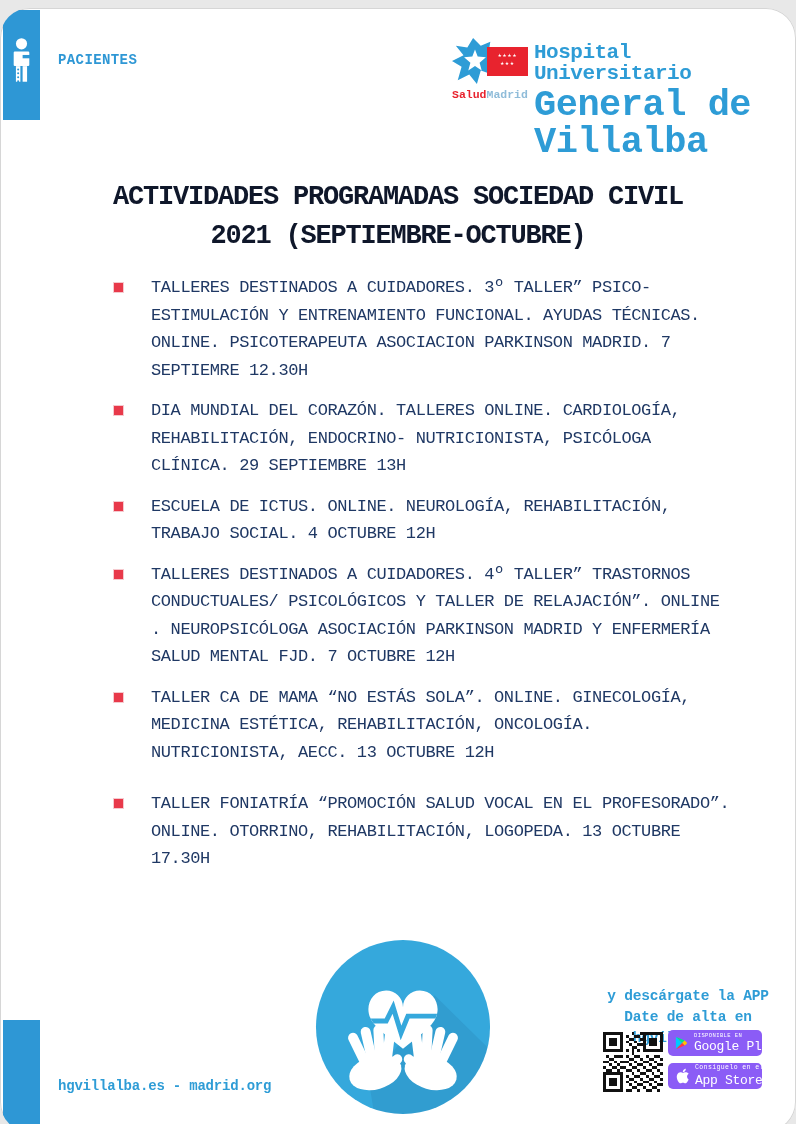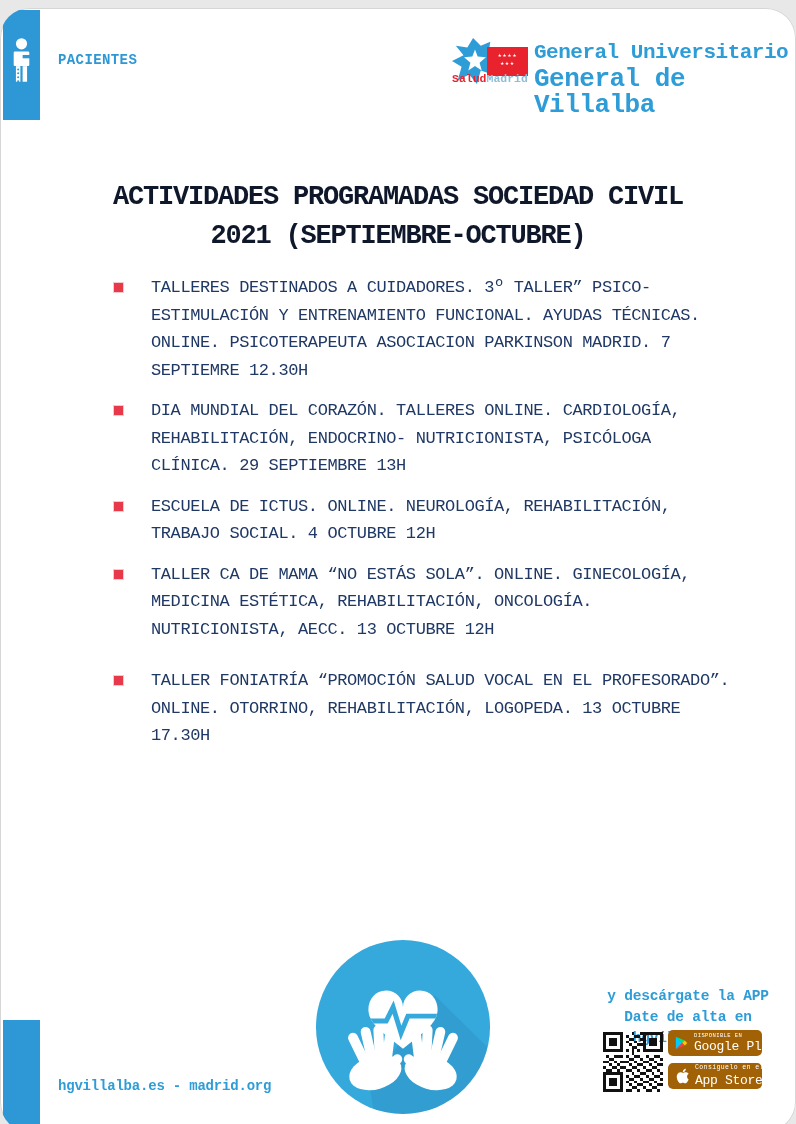--- a/index.html
+++ b/index.html
@@ -16,47 +16,47 @@
   .pacientes{position:absolute;left:58px;top:44px;font-size:14px;font-weight:bold;
              color:#2e97d5;letter-spacing:.4px;}
 
   
   .logo{position:absolute;left:452px;top:28px;display:flex;align-items:flex-start;}
   .logo-marks{position:relative;width:78px;height:56px;flex:0 0 auto;}
   .logo-blob{position:absolute;left:0;top:2px;width:46px;height:46px;}
   .logo-flag{position:absolute;left:35px;top:11px;width:41px;height:29px;background:#e8232e;
              text-align:center;line-height:1;padding-top:5px;box-sizing:border-box;}
   .logo-flag .stars{display:block;color:#fff;font-size:6.5px;letter-spacing:1px;line-height:8px;}
-  .logo-caption{position:absolute;left:0;top:36px;font-size:11.5px;font-weight:bold;white-space:nowrap;}
+  .logo-caption{position:absolute;left:0;top:52px;font-size:11.5px;font-weight:bold;white-space:nowrap;}
   .logo-caption .salud{color:#e8232e;}
   .logo-caption .madrid{color:#8fbcd9;}
   .logo-name{margin-left:4px;color:#2e9cd6;line-height:1;}
   .logo-name .l1{font-size:21px;font-weight:bold;letter-spacing:-.5px;margin-top:6px;}
-  .logo-name .l2{font-size:26px;font-weight:bold;letter-spacing:-.5px;margin-top:3px;}
+  .logo-name .l2{font-size:37px;font-weight:bold;letter-spacing:-.5px;margin-top:3px;}
 
   
   .title{position:absolute;left:50%;top:170px;transform:translateX(-50%);width:632px;
          text-align:center;color:#0f172a;font-size:27px;font-weight:bold;
          letter-spacing:-1.2px;line-height:39px;}
 
   
   .activities{position:absolute;left:114px;top:266px;width:616px;list-style:none;margin:0;padding:0;}
   .activities li{position:relative;padding-left:37px;margin-bottom:13px;
                  color:#1f3864;font-size:17px;letter-spacing:-.4px;line-height:27.5px;}
   .activities li.gap-before{margin-top:24px;}
   .activities .bullet{position:absolute;left:0;top:9px;width:9px;height:9px;background:#e8394a;
                       box-shadow:0 0 0 1px #f5c9ce;}
 
   
   .heart-circle{position:absolute;left:314px;top:930px;width:178px;height:178px;}
   .app-promo{position:absolute;left:584px;top:978px;width:208px;text-align:center;
              color:#2e9cd6;font-size:14.5px;font-weight:bold;line-height:21px;letter-spacing:-.2px;}
   .qr{position:absolute;left:603px;top:1024px;width:60px;height:60px;}
   .qr svg{width:100%;height:100%;fill:#111;shape-rendering:crispEdges;}
-  .badge{position:absolute;left:668px;width:94px;height:26px;background:#a16207;border-radius:5px;
+  .badge{position:absolute;left:668px;width:94px;height:26px;background:#8b5cf6;border-radius:5px;
          display:flex;align-items:center;color:#fff;box-sizing:border-box;padding:0 6px;}
   .badge.google{top:1022px;}
   .badge.apple{top:1055px;}
   .badge .bicon{flex:0 0 auto;display:flex;}
   .badge .btxt{margin-left:5px;line-height:1;}
   .badge .tagline{display:block;font-size:5.5px;letter-spacing:.4px;white-space:nowrap;}
   .badge .store{display:block;font-size:13px;margin-top:2px;letter-spacing:-.3px;white-space:nowrap;}
   .site{position:absolute;left:58px;top:1070px;font-size:14px;font-weight:bold;color:#2e9cd6;
         letter-spacing:-.2px;}
 </style>
@@ -92,32 +92,32 @@
       </svg>
       <div class="logo-flag">
         <span class="stars">★★★★</span>
         <span class="stars">★★★</span>
       </div>
       <div class="logo-caption">
         <span class="salud">Salud</span><span class="madrid">Madrid</span>
       </div>
     </div>
     <div class="logo-name">
-      <div class="l1">General Universitario</div>
+      <div class="l1">Hospital Universitario</div>
       <div class="l2">General de Villalba</div>
     </div>
   </div>
 
   <div class="title">ACTIVIDADES PROGRAMADAS SOCIEDAD CIVIL 2021 (SEPTIEMBRE-OCTUBRE)</div>
 
   <ul class="activities">
     <li><span class="bullet"></span><span>TALLERES DESTINADOS A CUIDADORES. 3º TALLER” PSICO-ESTIMULACIÓN Y ENTRENAMIENTO FUNCIONAL. AYUDAS TÉCNICAS. ONLINE. PSICOTERAPEUTA ASOCIACION PARKINSON MADRID.  7 SEPTIEMRE  12.30H</span></li>
     <li><span class="bullet"></span><span>DIA MUNDIAL DEL CORAZÓN. TALLERES ONLINE. CARDIOLOGÍA, REHABILITACIÓN, ENDOCRINO- NUTRICIONISTA, PSICÓLOGA CLÍNICA. 29 SEPTIEMBRE 13H</span></li>
     <li><span class="bullet"></span><span>ESCUELA DE ICTUS. ONLINE. NEUROLOGÍA, REHABILITACIÓN, TRABAJO SOCIAL.  4 OCTUBRE 12H</span></li>
-    <li><span class="bullet"></span></li>
+    <li><span class="bullet"></span><span>TALLERES DESTINADOS A CUIDADORES. 4º TALLER” TRASTORNOS CONDUCTUALES/ PSICOLÓGICOS Y TALLER DE RELAJACIÓN”. ONLINE . NEUROPSICÓLOGA ASOCIACIÓN PARKINSON MADRID Y ENFERMERÍA SALUD MENTAL FJD. 7 OCTUBRE 12H</span></li>
     <li><span class="bullet"></span><span>TALLER CA DE MAMA “NO ESTÁS SOLA”. ONLINE. GINECOLOGÍA, MEDICINA ESTÉTICA, REHABILITACIÓN, ONCOLOGÍA. NUTRICIONISTA, AECC. 13 OCTUBRE 12H</span></li>
     <li class="gap-before"><span class="bullet"></span><span>TALLER FONIATRÍA “PROMOCIÓN SALUD VOCAL EN EL PROFESORADO”. ONLINE.  OTORRINO, REHABILITACIÓN, LOGOPEDA. 13 OCTUBRE 17.30H</span></li>
   </ul>
 
   <svg class="heart-circle" viewBox="0 0 180 180">
     <defs>
       <clipPath id="cclip">
           <circle cx="90" cy="90" r="88"></circle>
         </clipPath>
       <clipPath id="hclip">

